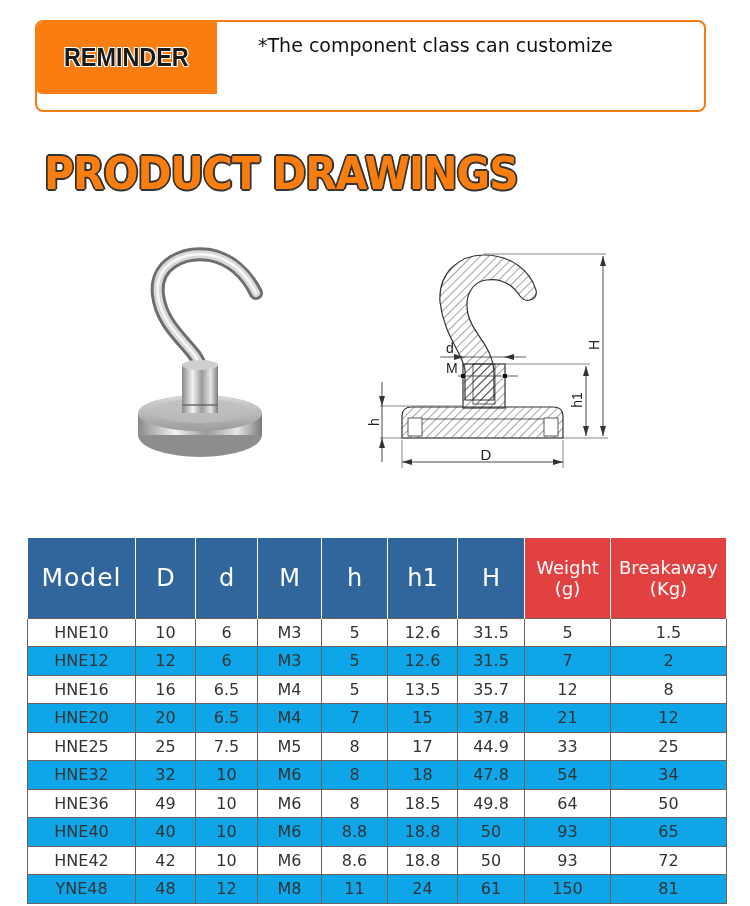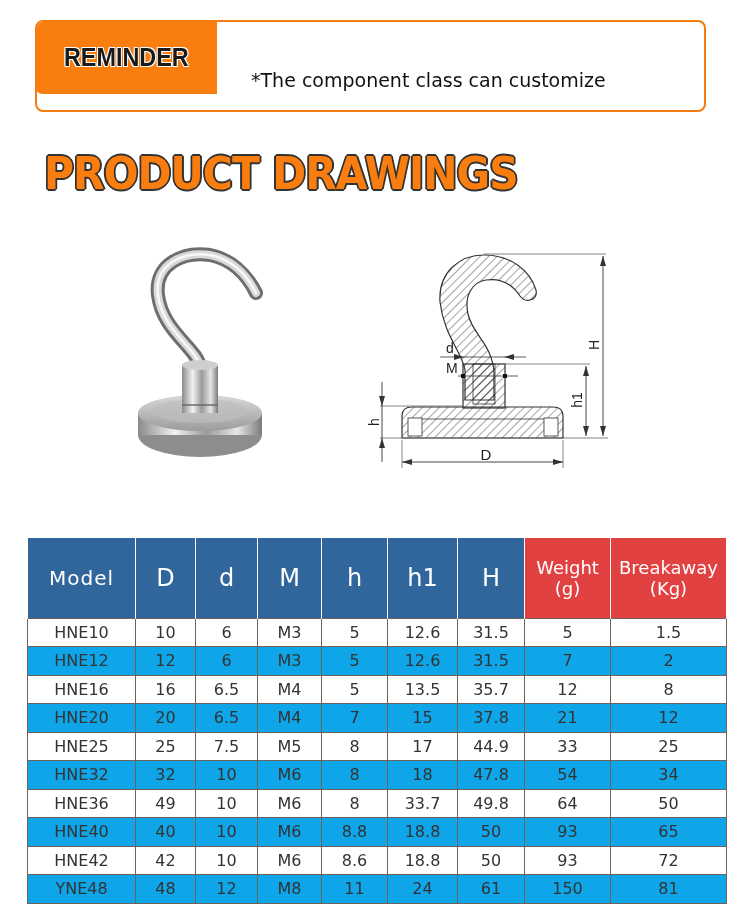--- a/index.html
+++ b/index.html
@@ -20,22 +20,22 @@
       -webkit-text-stroke: 0px;
     }
     .reminder-label span {
       color: #1a1a1a;
       text-shadow: 1px 1px 0 #fff, -1px -1px 0 #fff, 1px -1px 0 #fff, -1px 1px 0 #fff;
       letter-spacing: 0px;
       transform: scaleX(0.9);
       display: inline-block;
     }
     .reminder-text {
-      position: absolute; left: 214px; top: 11px; width: 440px;
-      font-family: "DejaVu Sans", sans-serif; font-size: 19px; line-height: 25px; color: #111; margin-top: 35px;
+      position: absolute; left: 221px; top: 11px; width: 440px;
+      font-family: "DejaVu Sans", sans-serif; font-size: 19px; line-height: 25px; color: #111;
     }
 
     
     .section-title {
       position: absolute; left: 44px; top: 148px;
       font-family: "DejaVu Sans", sans-serif; font-weight: bold; font-size: 44px;
       color: #f97d0f; letter-spacing: -1px;
       text-shadow: 2px 0 0 #333, -2px 0 0 #333, 0 2px 0 #333, 0 -2px 0 #333,
                    1px 1px 0 #333, -1px -1px 0 #333, 1px -1px 0 #333, -1px 1px 0 #333;
       transform: scaleX(0.93); transform-origin: left center;
@@ -50,21 +50,21 @@
       border-collapse: collapse; table-layout: fixed;
       font-family: "DejaVu Sans", sans-serif;
     }
     .spec-table th {
       height: 80px; color: #ffffff; font-weight: normal;
       border-left: 1px solid #ffffff; border-right: 1px solid #ffffff;
       text-align: center; vertical-align: middle;
       background: #30669b;
       font-size: 24px;
     }
-    .spec-table th.big { font-size: 20px; letter-spacing: 1px; }
+    .spec-table th.big { font-size: 25px; letter-spacing: 1px; }
     .spec-table th.red { background: #e24141; font-size: 18px; line-height: 21px; }
     .spec-table td {
       height: 28.5px; text-align: center; font-size: 16px; color: #333;
       border: 1px solid #6f6159;
       padding: 0;
     }
     .spec-table tr.odd td { background: #ffffff; }
     .spec-table tr.even td { background: #0ea5e9; }
   </style>
 </head>
@@ -267,21 +267,21 @@
       <td>47.8</td>
       <td>54</td>
       <td>34</td>
     </tr>
     <tr class="odd">
       <td>HNE36</td>
       <td>49</td>
       <td>10</td>
       <td>M6</td>
       <td>8</td>
-      <td>33.7</td>
+      <td>18.5</td>
       <td>49.8</td>
       <td>64</td>
       <td>50</td>
     </tr>
     <tr class="even">
       <td>HNE40</td>
       <td>40</td>
       <td>10</td>
       <td>M6</td>
       <td>8.8</td>

